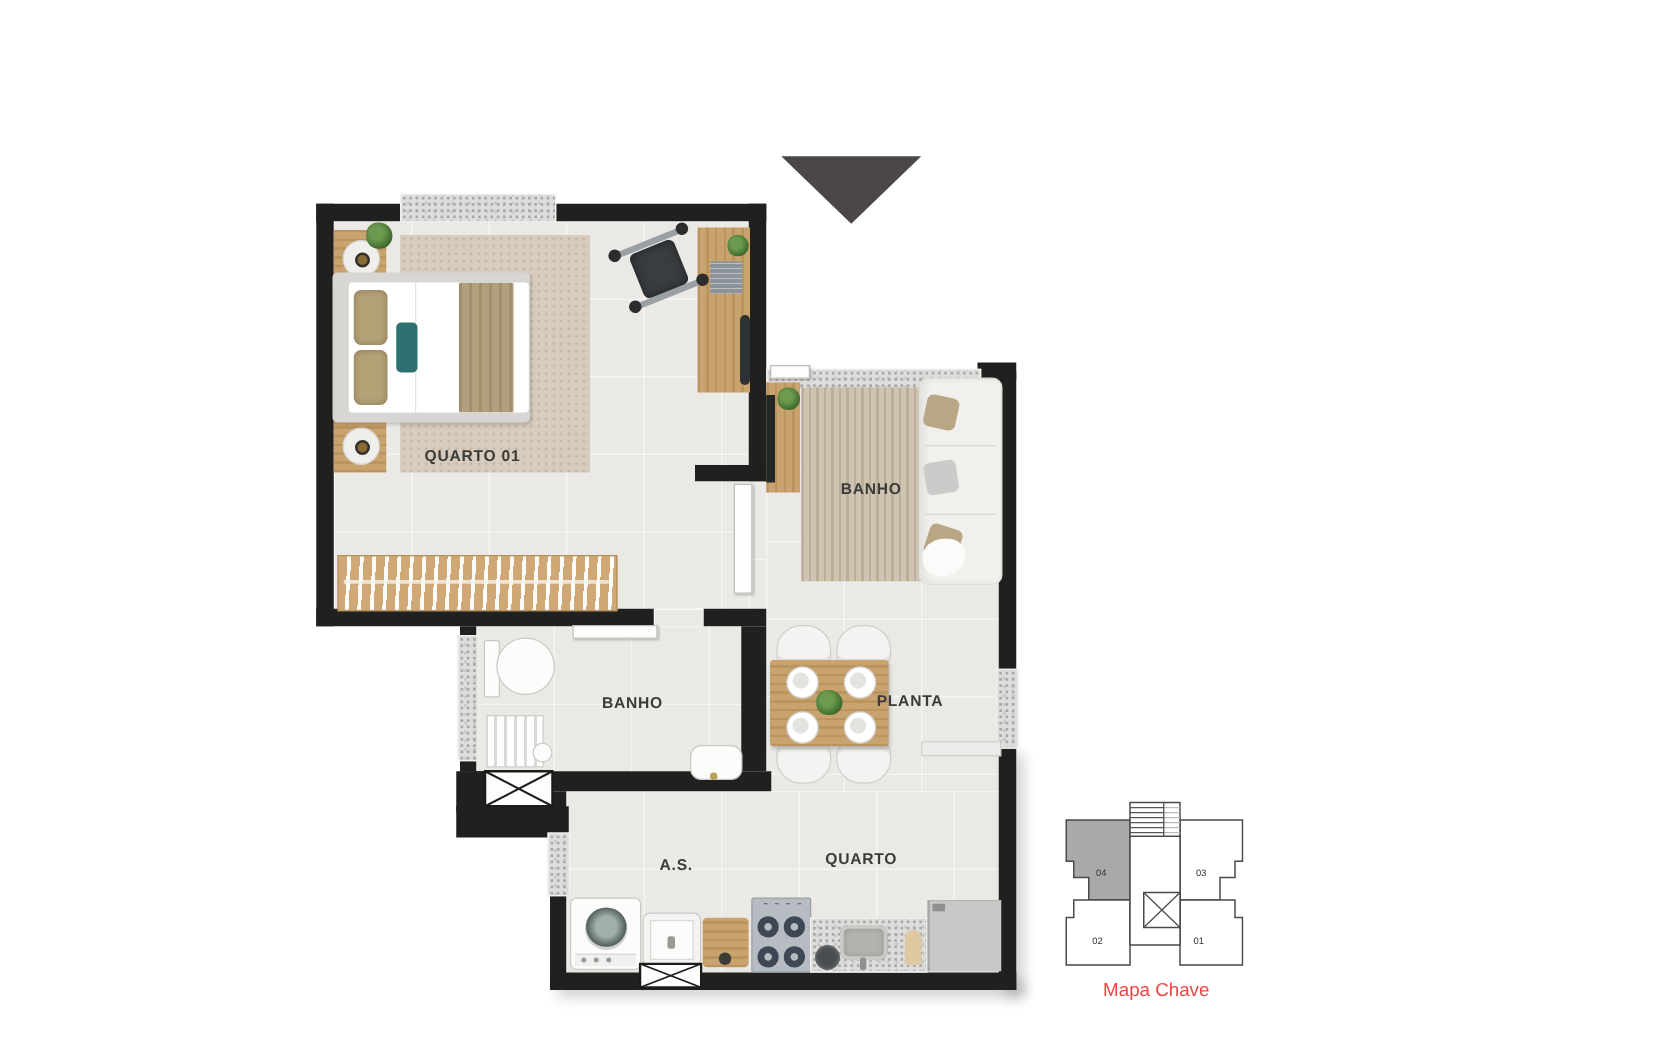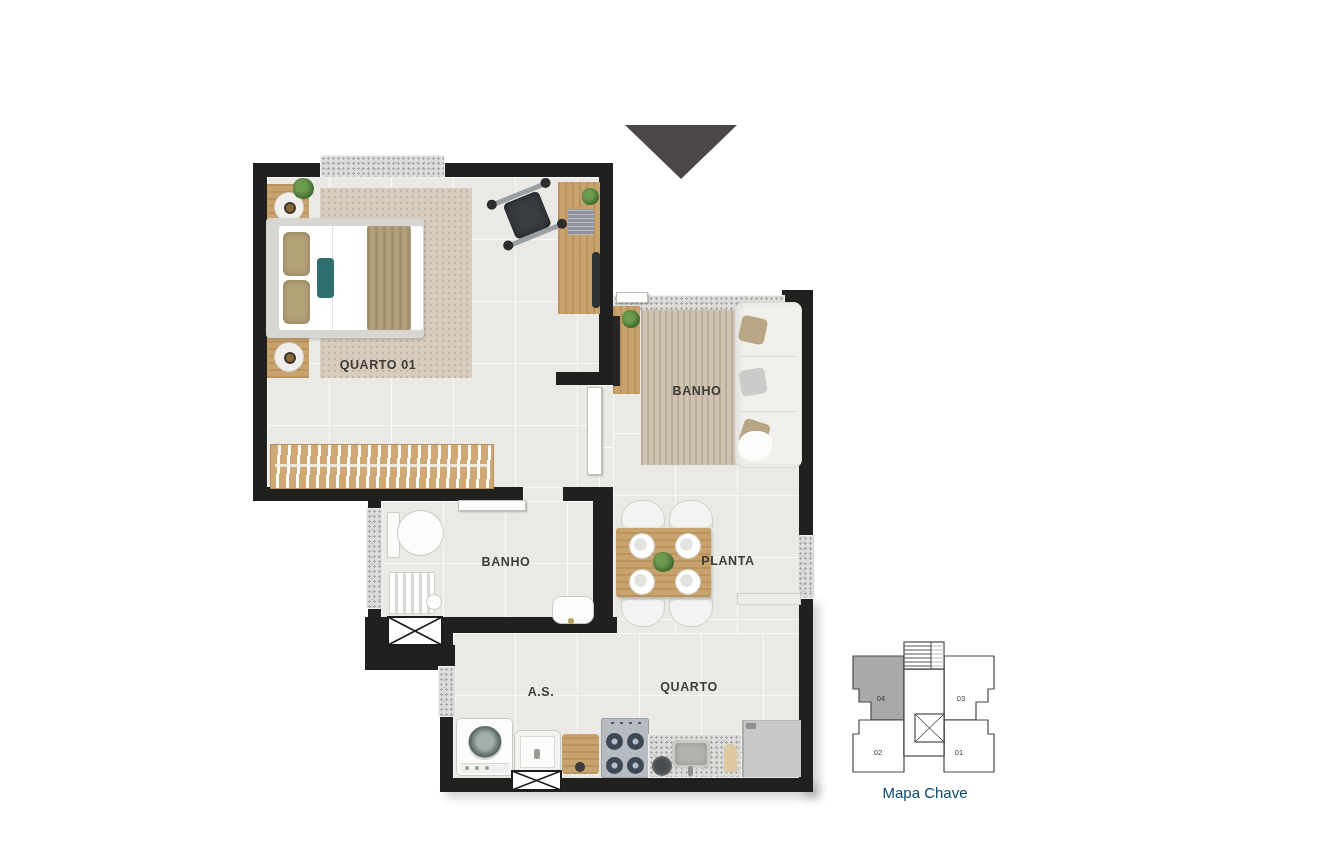--- a/index.html
+++ b/index.html
@@ -44,21 +44,21 @@
   .lamp::after{content:"";position:absolute;left:9px;top:9px;width:8px;height:8px;border-radius:50%;
         background:#8a6a34;border:2px solid #33302b;}
   .plate{position:absolute;width:24px;height:24px;border-radius:50%;background:#fff;border:1px solid #d2d2cf;}
   .plate::after{content:"";position:absolute;left:4px;top:4px;width:13px;height:13px;border-radius:50%;background:#e3e3e0;}
   .chair-top{position:absolute;width:42px;height:30px;background:#f4f3f1;border:1px solid #cfcfcc;
         border-radius:20px 20px 7px 7px;box-shadow:inset 0 -4px 0 #e2e1de;}
   .chair-bottom{position:absolute;width:42px;height:30px;background:#f4f3f1;border:1px solid #cfcfcc;
         border-radius:7px 7px 20px 20px;box-shadow:inset 0 4px 0 #e2e1de;}
   .xsvg{position:absolute;}
   .keymap-caption{position:absolute;left:845px;top:784px;width:160px;text-align:center;
-        font-size:15px;color:#0c4a6e;}
+        font-size:15px;color:#ef4444;}
   svg text{font-family:"Liberation Sans","DejaVu Sans",sans-serif;}
 </style>
 </head>
 <body>
 
 <div id="screen">
 
   <div class="banner-pointer"></div>
 
   <div class="floor" style="left:267px;top:177px;width:332px;height:310px;"></div>

